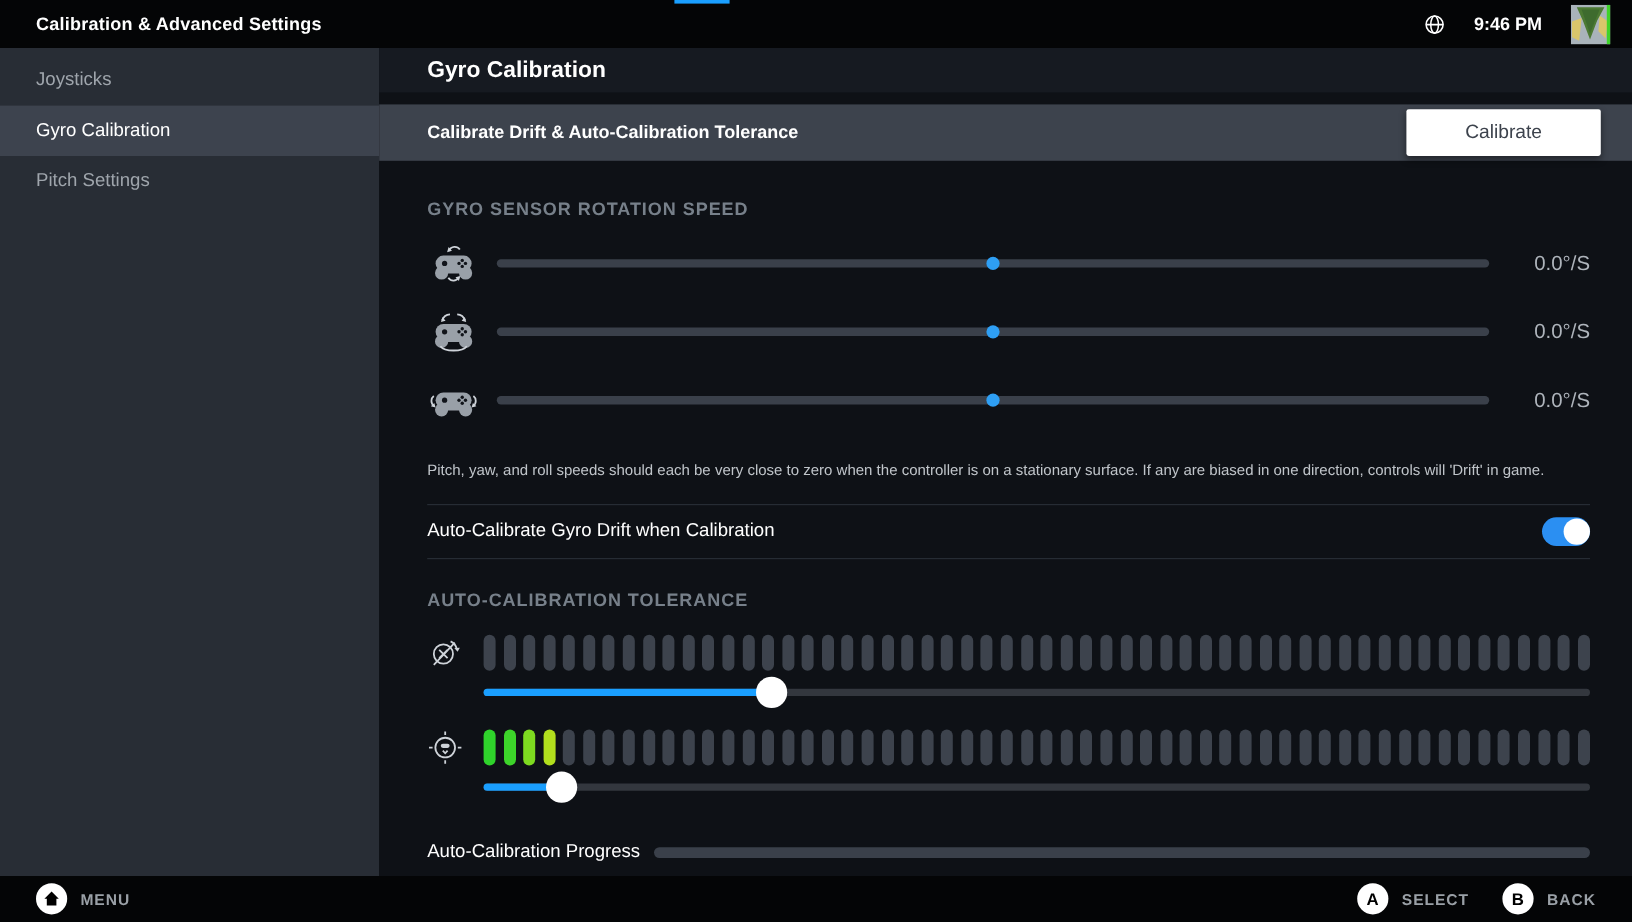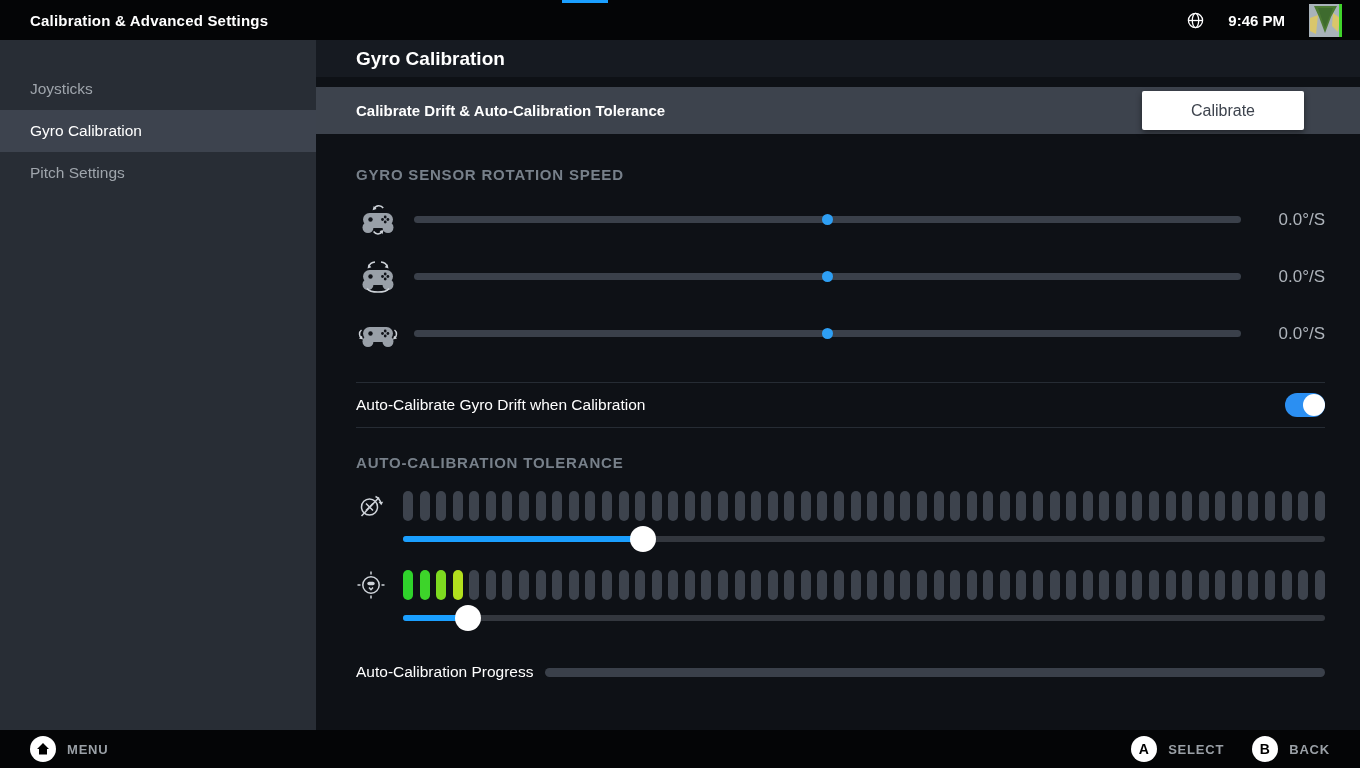--- a/index.html
+++ b/index.html
@@ -14,34 +14,34 @@
     flex:0 0 40px; background:#040506; display:flex; align-items:center;
     justify-content:space-between; padding:0 18px 0 30px; position:relative;
   }
   .top-indicator { position:absolute; top:0; left:562px; width:46px; height:3px; background:#1a9fff; }
   .topbar-title { font-size:15px; font-weight:bold; letter-spacing:.2px; }
   .topbar-right { display:flex; align-items:center; gap:24px; }
   .clock { font-size:15px; font-weight:bold;text-align:center; }
   .avatar { width:33px; height:33px; display:block; }
   
   .body-row { flex:1; display:flex; min-height:0; }
-  .sidebar { flex:0 0 316px; background:#282d35; padding-top:28px; }
+  .sidebar { flex:0 0 316px; background:#282d35; padding-top:6px; }
   .sidebar-item {
     height:42px; display:flex; align-items:center; padding-left:30px;
     color:#9fa5ac; font-size:15.5px; cursor:pointer;
   }
   .sidebar-item.selected { background:#3d434e; color:#fff; }
   .content { flex:1; display:flex; flex-direction:column; background:#0e1116; min-width:0; }
   .content-header {
     flex:0 0 37px; background:#161a21; display:flex; align-items:center;
     padding-left:40px; font-size:19px; font-weight:bold;
   }
   .calibrate-row {
     flex:0 0 47px; margin-top:10px; background:#3d434d; display:flex;
-    align-items:center; justify-content:space-between; padding:0 56px 0 40px;
+    align-items:center; justify-content:space-between; padding:0 26px 0 40px;
   }
   .calibrate-label { font-size:15px; font-weight:600; }
   .calibrate-btn {
     width:162px; height:39px; background:#fff; color:#3d434d; border:none;
     border-radius:2px; font-size:16px; font-family:inherit; cursor:pointer;
     box-shadow:0 3px 6px rgba(0,0,0,.45);
   }
   .content-body { flex:1; padding:0 35px 0 40px; overflow:hidden; }
   .section-header {
     color:#77808a; font-size:15px; font-weight:bold; letter-spacing:.8px;
@@ -246,20 +246,21 @@
               </g>
             </svg>
           </span>
           <div class="gyro-track">
             <div class="gyro-dot" style="left: calc(50% - 5.5px);"></div>
           </div>
           <span class="gyro-value">0.0°/S</span>
         </div>
 
         <div class="description">
+          <div>Pitch, yaw, and roll speeds should each be very close to zero when the controller is on a stationary surface. If any are biased in one direction, controls will 'Drift' in game.</div>
         </div>
 
         <div class="toggle-row">
           <span class="toggle-label">Auto-Calibrate Gyro Drift when Calibration</span>
           <div class="toggle on">
             <div class="toggle-knob"></div>
           </div>
         </div>
 
         <div class="section-header sh-tolerance">AUTO-CALIBRATION TOLERANCE</div>

